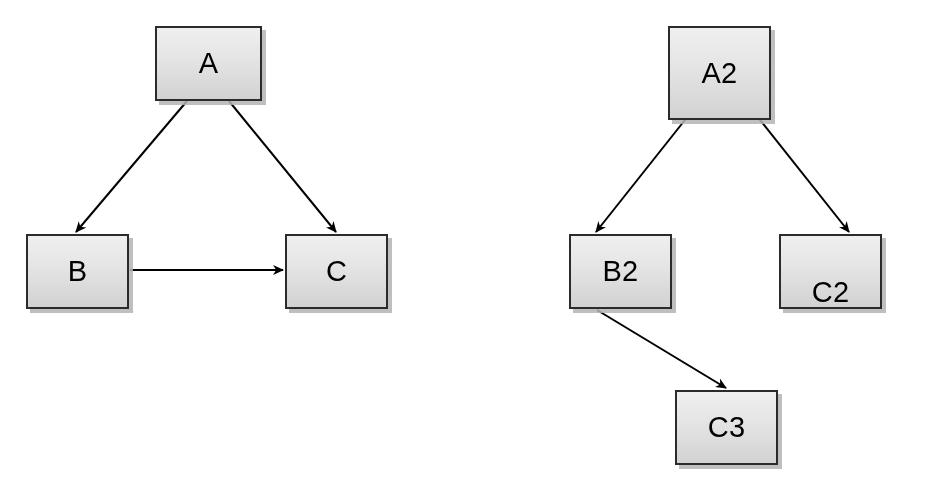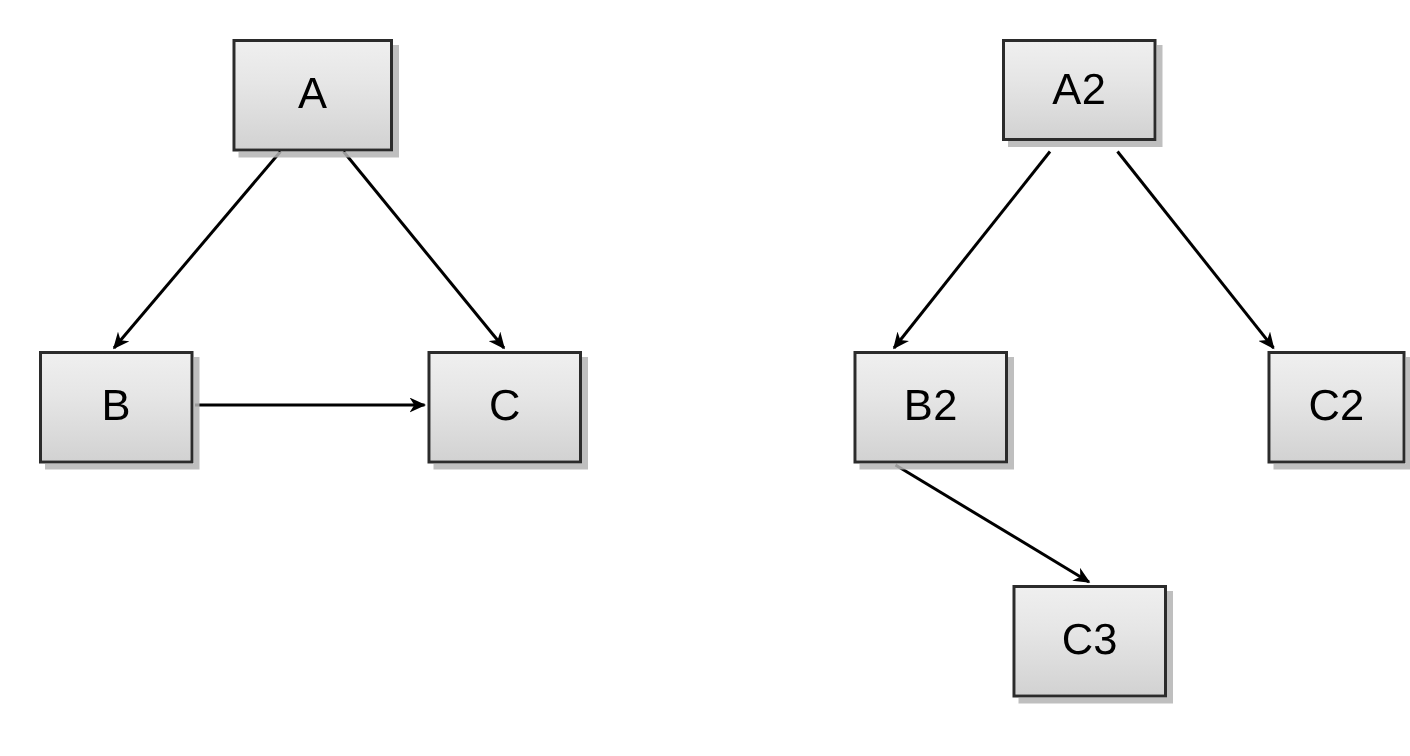--- a/index.html
+++ b/index.html
@@ -71,27 +71,27 @@
   <div id="nodes">
       <div class="node" style="left: 155px; top: 26px; width: 107px; height: 75px;">
         <span class="node-label">A</span>
       </div>
       <div class="node" style="left: 26px; top: 234px; width: 103px; height: 75px;">
         <span class="node-label">B</span>
       </div>
       <div class="node" style="left: 285px; top: 234px; width: 103px; height: 75px;">
         <span class="node-label">C</span>
       </div>
-      <div class="node" style="left: 668px; top: 26px; width: 103px; height: 68px; text-align: center;">
+      <div class="node" style="left: 668px; top: 26px; width: 103px; height: 94px; text-align: center;">
         <span class="node-label">A2</span>
       </div>
       <div class="node" style="left: 569px; top: 234px; width: 103px; height: 75px;">
         <span class="node-label">B2</span>
       </div>
-      <div class="node" style="left: 845px; top: 234px; width: 92px; height: 75px;">
+      <div class="node" style="left: 779px; top: 234px; width: 103px; height: 75px; align-items: flex-end;">
         <span class="node-label">C2</span>
       </div>
       <div class="node" style="left: 675px; top: 390px; width: 103px; height: 75px;">
         <span class="node-label">C3</span>
       </div>
     </div>
 
 </div>
 
 </body></html>

